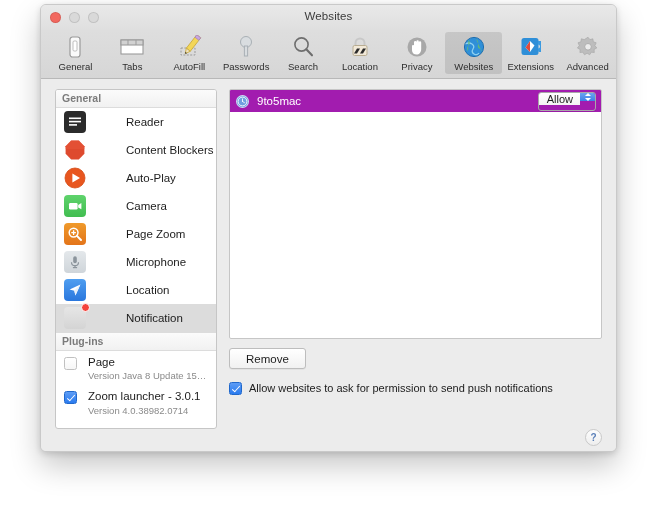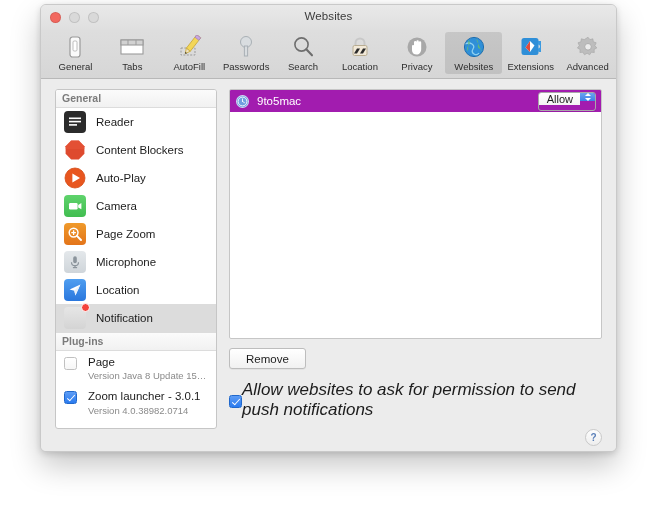--- a/index.html
+++ b/index.html
@@ -126,20 +126,21 @@
     background: linear-gradient(to bottom,#fbfbfb,#f1f1f1);
     border-bottom: 1px solid #dcdcdc;
   }
   .side-item {
     display: flex;
     align-items: center;
     height: 28px;
     padding-left: 8px;
     cursor: default;
     position: relative;
+    gap: 30px;
   }
   .side-item.selected { background: #dcdcdc; }
   .side-item .sicon {
     width: 22px;
     height: 22px;
     border-radius: 4px;
     flex: 0 0 22px;
     position: relative;
     display: flex;
     align-items: center;
@@ -290,23 +291,23 @@
     cursor: default;
     margin-top: 9px;
   }
 
   #push-row {
     display: flex;
     align-items: center;
     margin-top: 11px;
   }
   #push-row .plabel {
-    font-size: 17px;
+    font-size: 11px;
     color: #1c1c1c;
-    font-style: italic;
+    margin-left: 7px;
   }
 
   #help-btn {
     position: absolute;
     right: 0;
     bottom: -3px;
     width: 15px; height: 15px;
     border-radius: 50%;
     background: linear-gradient(to bottom,#fdfdfd,#eeeeee);
     border: 1px solid #c8c8c8;

